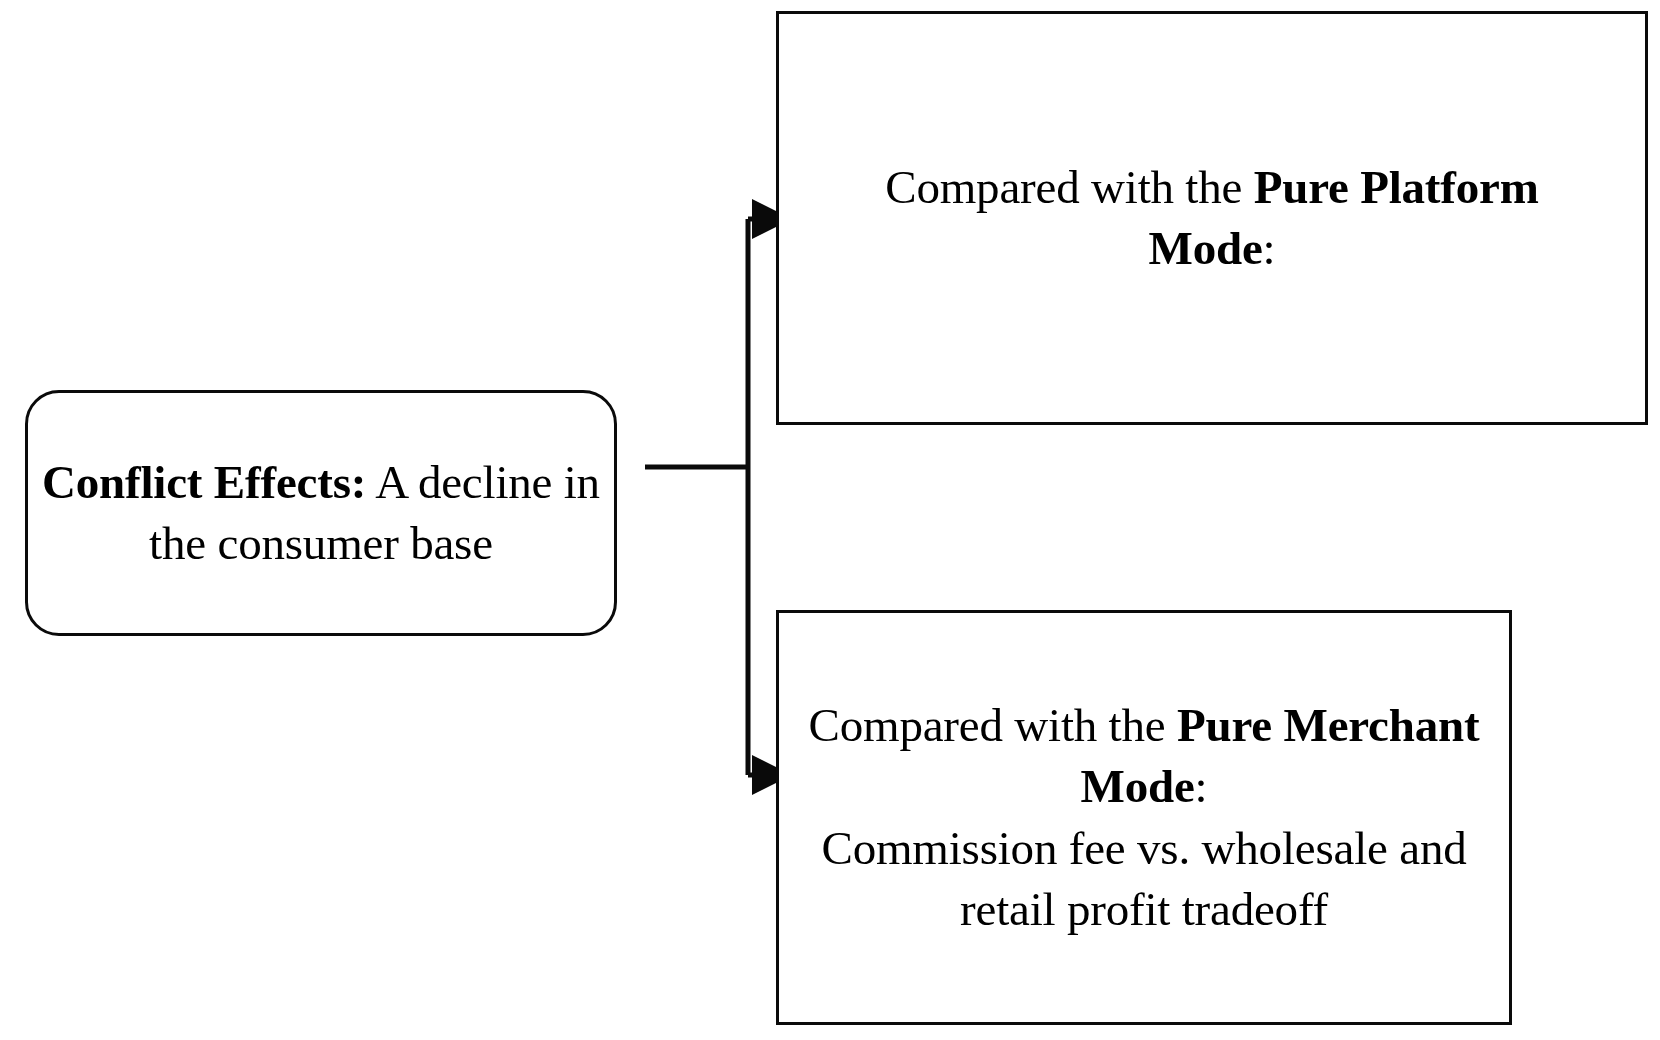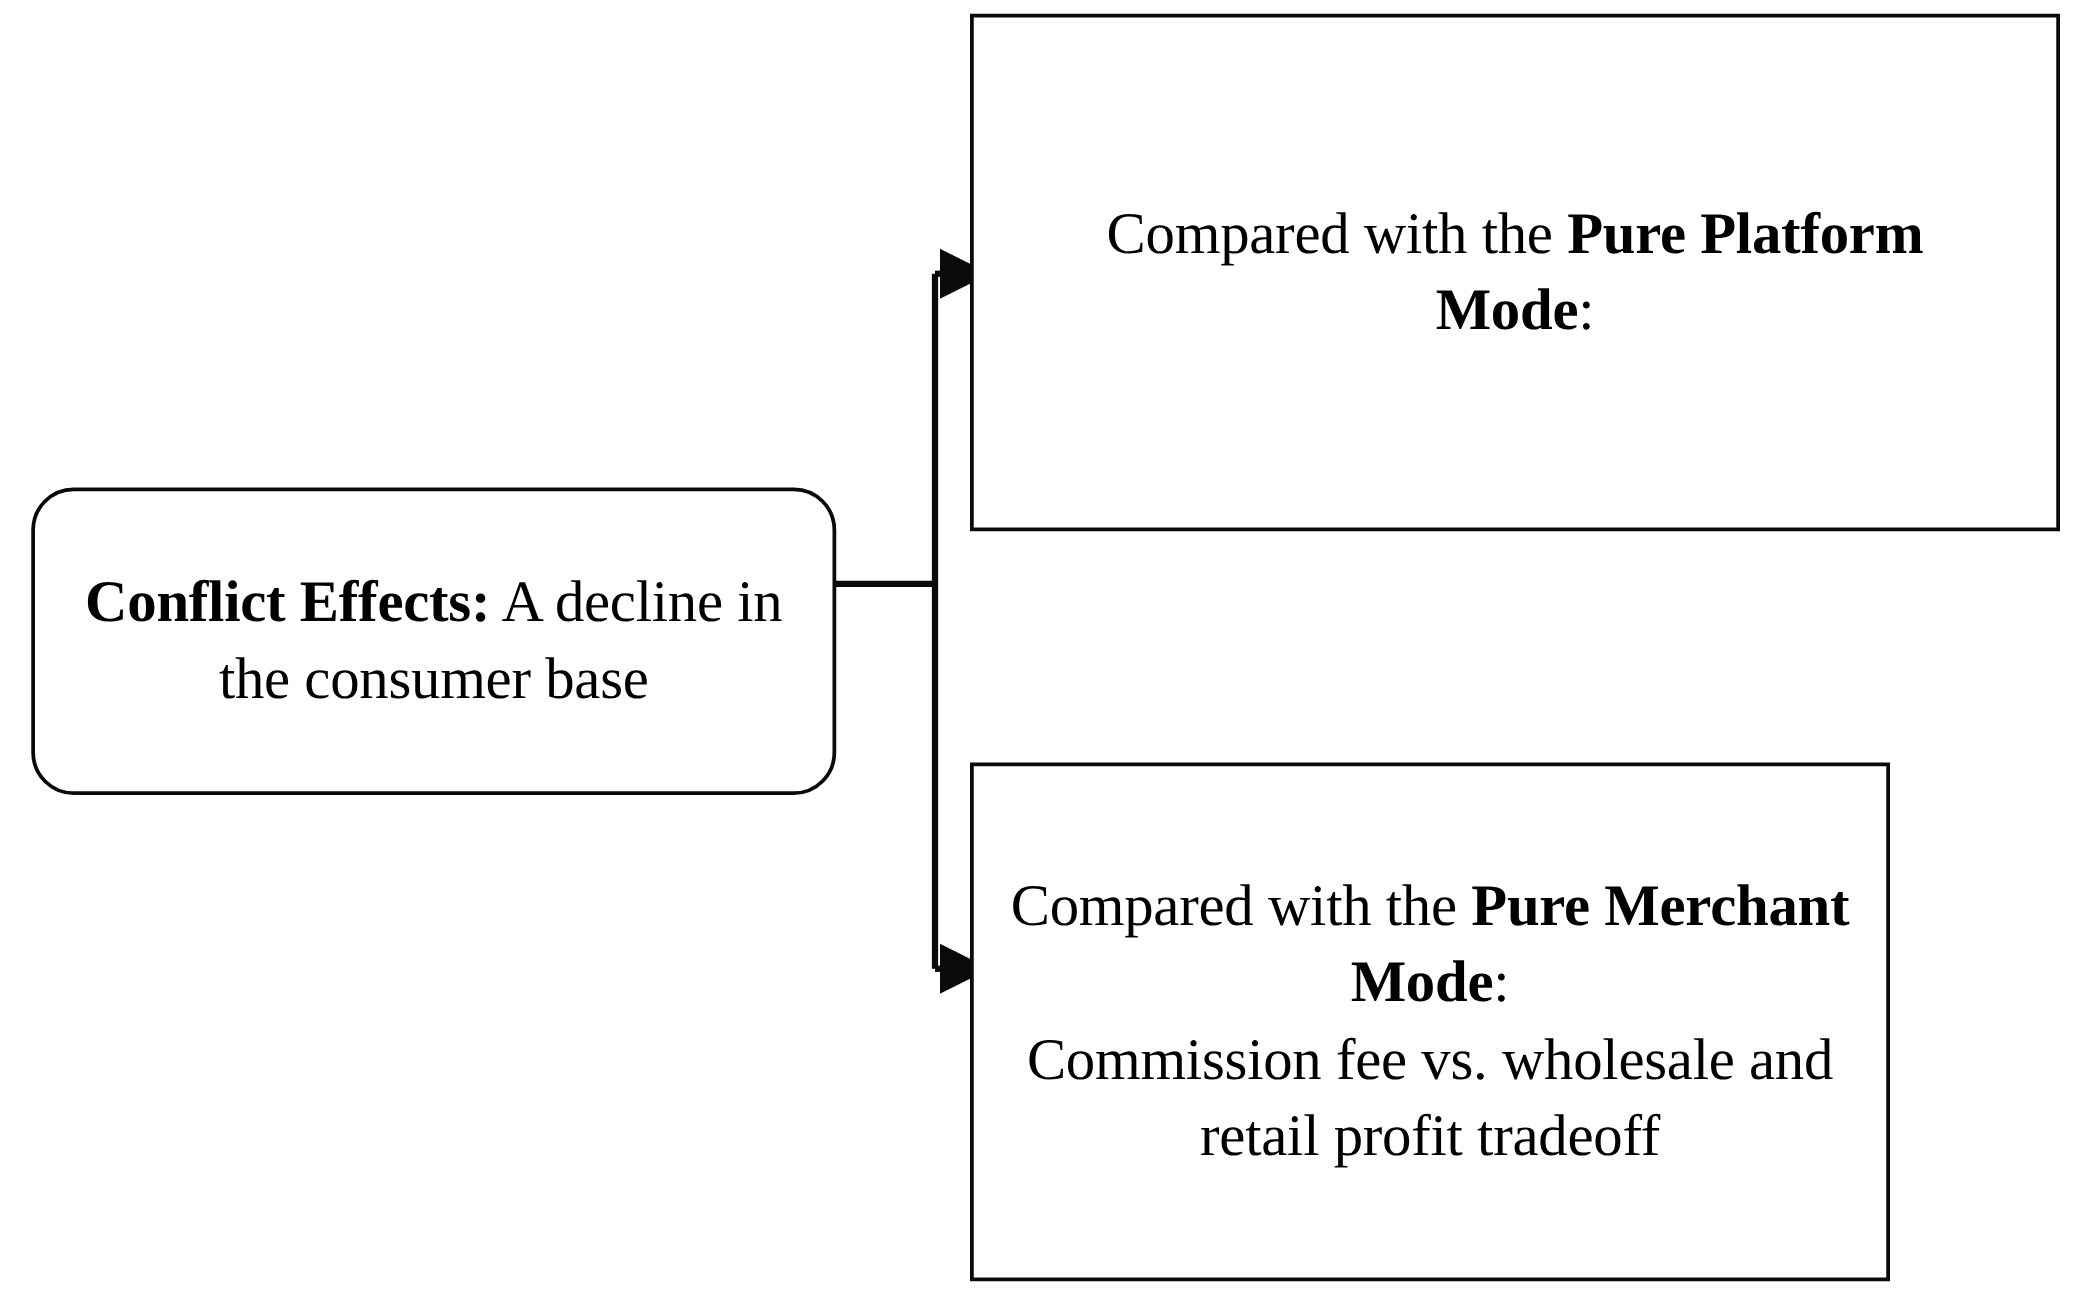--- a/index.html
+++ b/index.html
@@ -38,21 +38,21 @@
     width: 100%;
     padding: 0 14px;
     line-height: 1.30;
     letter-spacing: -0.2px;
   }
 
   
   #cause-node {
     left: 25px;
     top: 390px;
-    width: 644px;
+    width: 592px;
     height: 246px;
     justify-content: center;
   }
   #cause-node .node-text {
     font-size: 47px;
   }
 
   
   #effect-node-platform {
     left: 776px;

